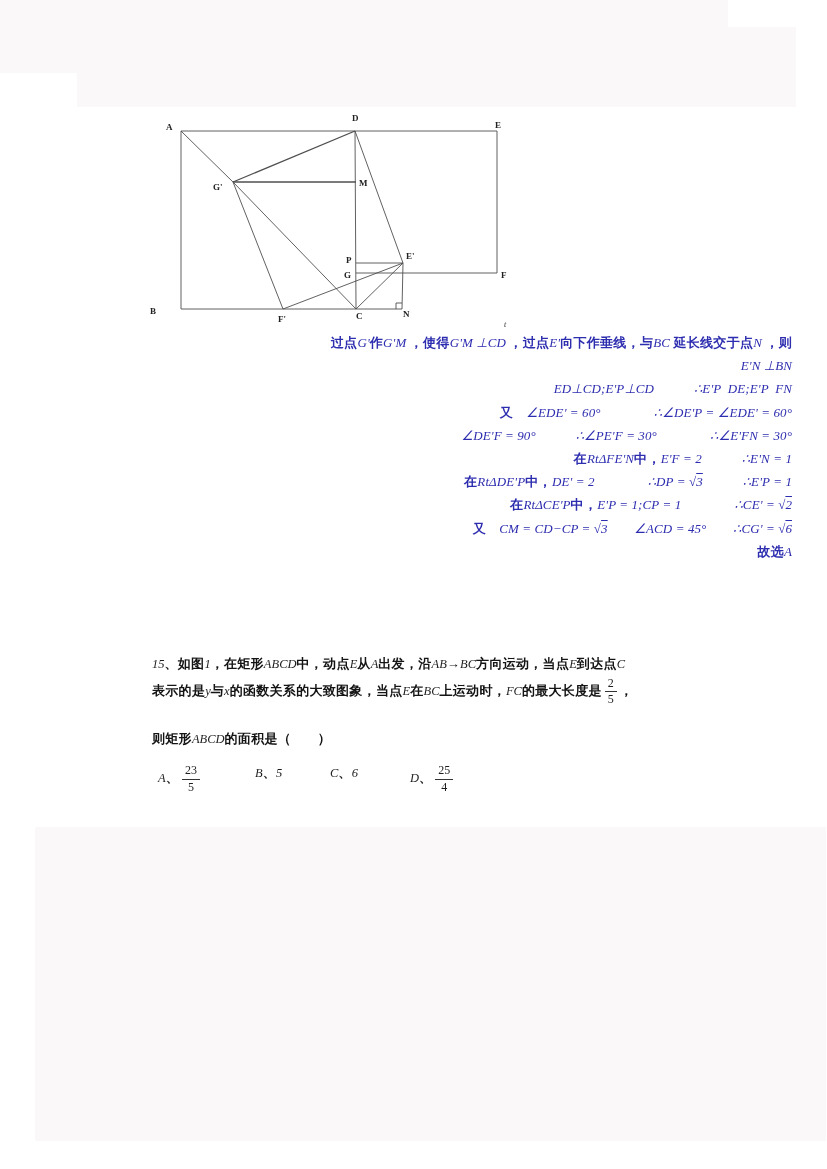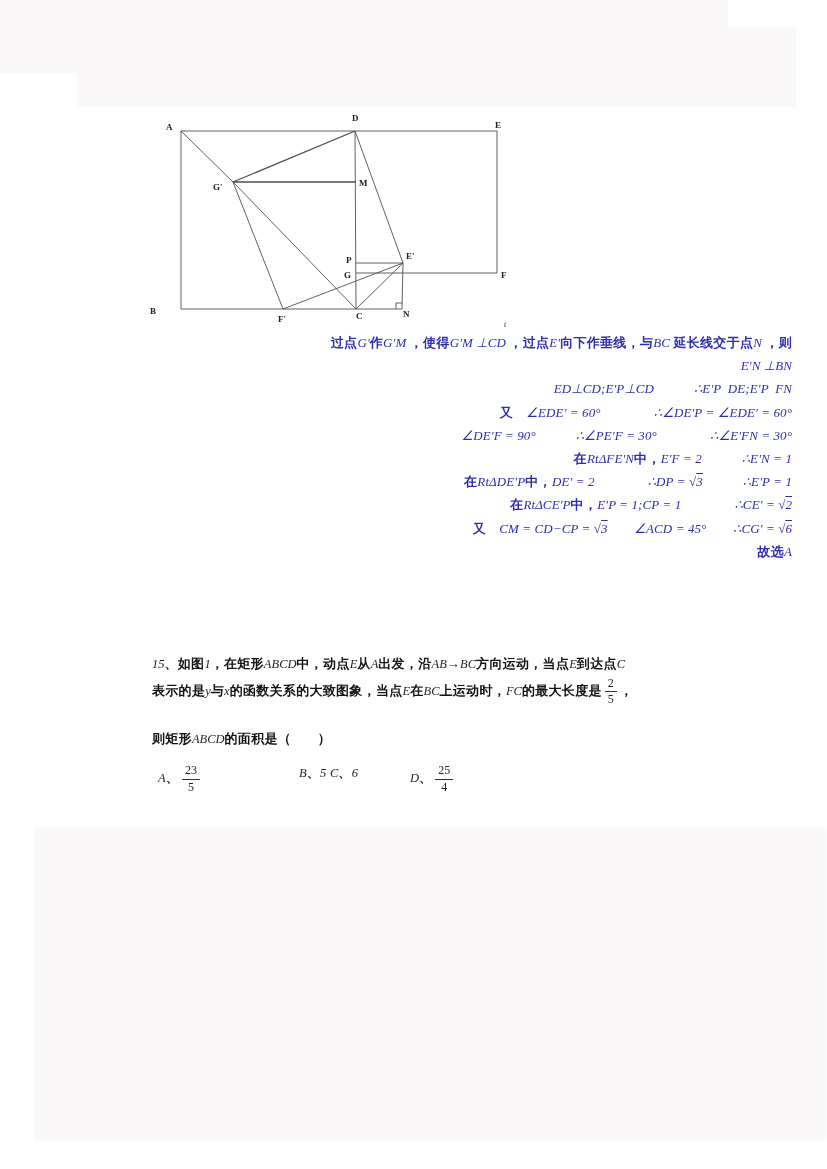--- a/index.html
+++ b/index.html
@@ -58,21 +58,21 @@
     line-height:1.1;
     margin:0 3px;
     font-size:12px;
   }
   .frac .num{display:block;padding:0 3px 1px 3px;border-bottom:1px solid #333;}
   .frac .den{display:block;padding-top:1px;}
 
   .optrow{position:relative;height:48px;margin-top:6px;}
   .opt{position:absolute;top:6px;font-style:italic;font-size:12.5px;white-space:pre;}
   #opt-a{left:6px;}
-  #opt-b{left:103px;margin-left:44px;}
+  #opt-b{left:103px;}
   #opt-c{left:178px;}
   #opt-d{left:258px;}
   .opt .frac{vertical-align:middle;}
 
   .artifact{
     position:absolute;left:504px;top:320px;
     font-size:8px;color:#333;font-style:italic;
   }
 </style>
 </head>

